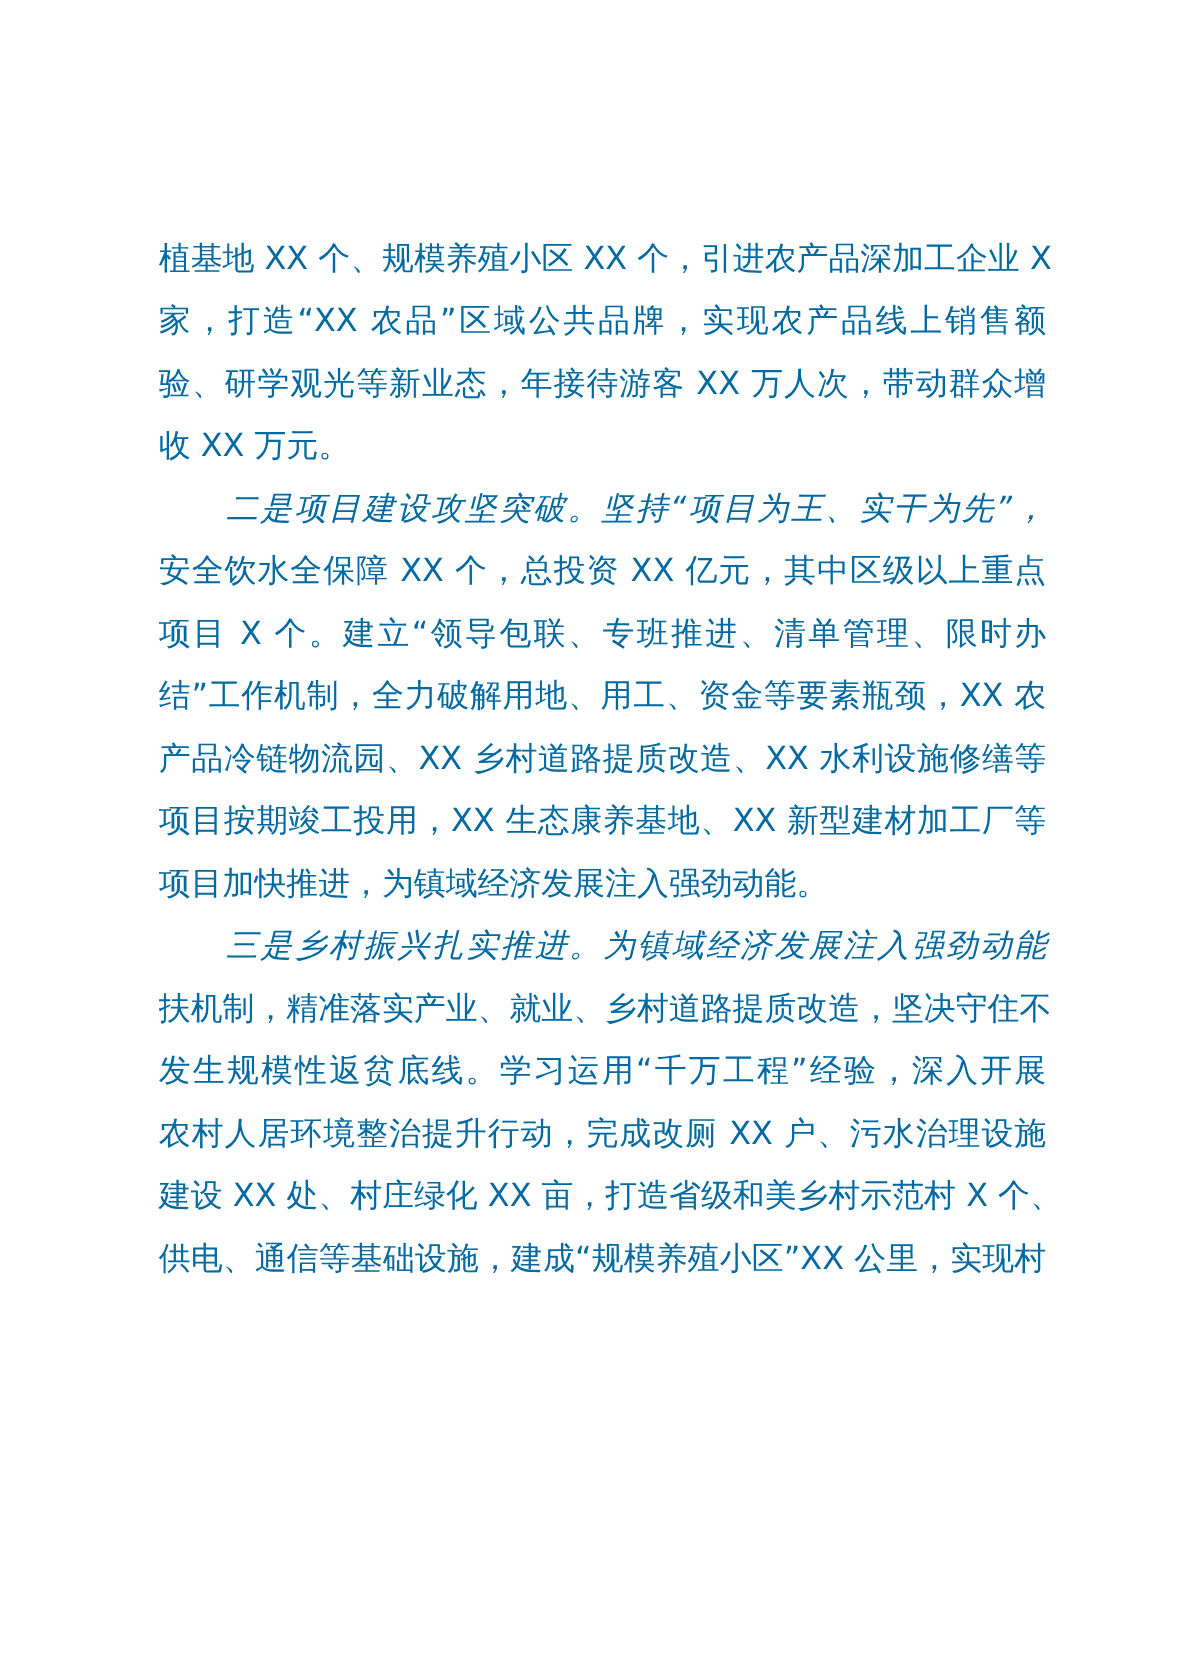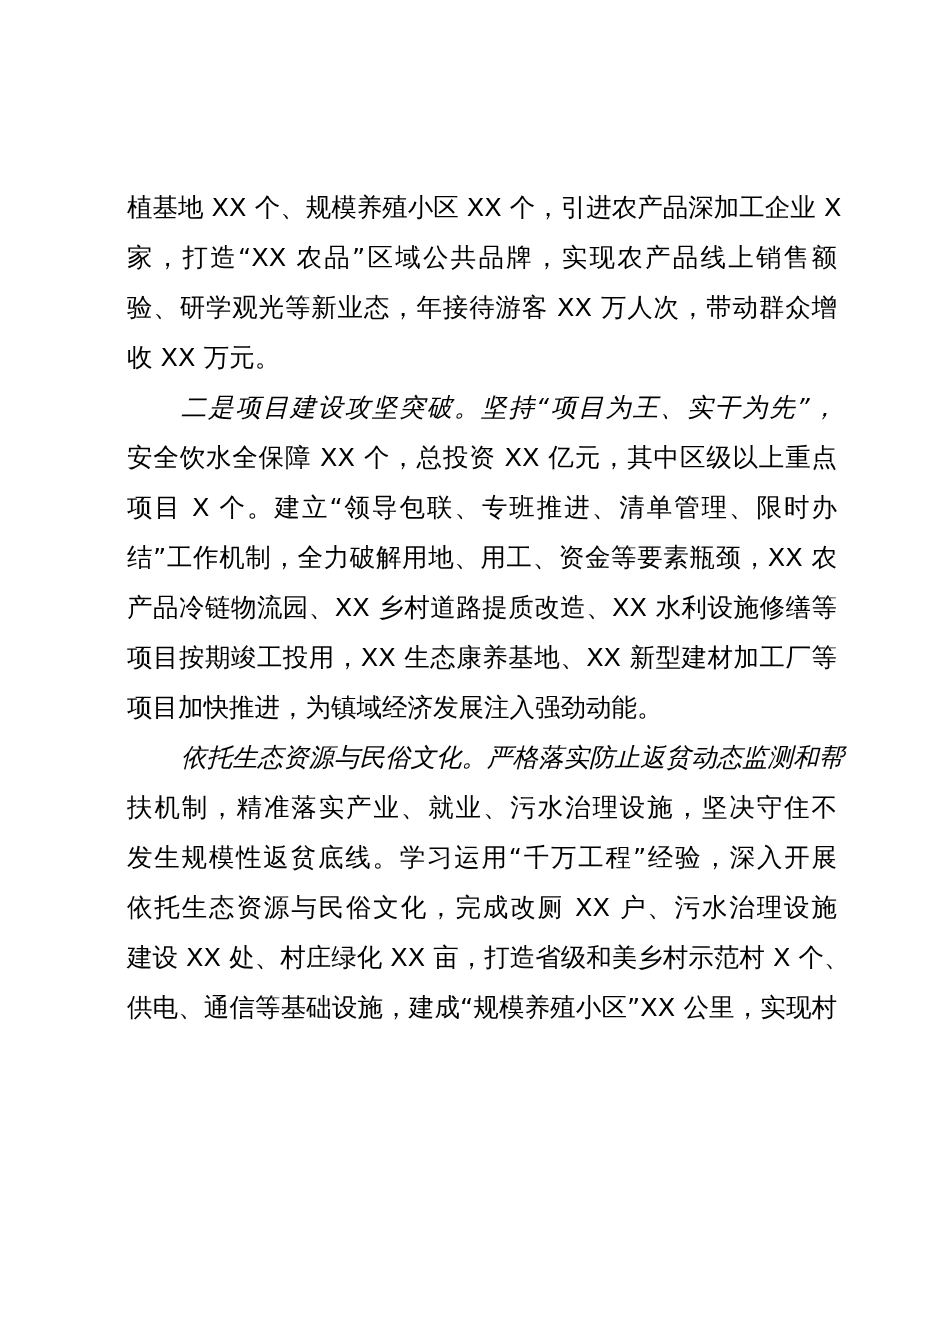--- a/index.html
+++ b/index.html
@@ -4,21 +4,21 @@
 <style>
   html, body { margin: 0; padding: 0; background: #ffffff; }
   body { width: 950px; height: 1344px; position: relative; overflow: hidden; }
   .page { position: absolute; left: 127px; top: 182px; width: 710px; }
   .line {
     display: block;
     height: 50px;
     line-height: 50px;
     font-family: "DejaVu Sans", sans-serif;
     font-size: 25.5px;
-    color: #000000;
+    color: #0369a1;
     white-space: nowrap;
     text-align: justify;
     text-align-last: justify;
   }
   .line.last { text-align-last: left; }
   .line.indent { padding-left: 54px; font-style: italic; }
 </style>
 </head>
 <body>
 
@@ -32,20 +32,20 @@
   <div>
     <span class="line indent">二是项目建设攻坚突破。坚持“项目为王、实干为先”，</span>
     <span class="line">安全饮水全保障 XX 个，总投资 XX 亿元，其中区级以上重点</span>
     <span class="line">项目 X 个。建立“领导包联、专班推进、清单管理、限时办</span>
     <span class="line">结”工作机制，全力破解用地、用工、资金等要素瓶颈，XX 农</span>
     <span class="line">产品冷链物流园、XX 乡村道路提质改造、XX 水利设施修缮等</span>
     <span class="line">项目按期竣工投用，XX 生态康养基地、XX 新型建材加工厂等</span>
     <span class="line last">项目加快推进，为镇域经济发展注入强劲动能。</span>
   </div>
   <div>
-    <span class="line indent">依托生态资源与民俗文化。严格落实防止返贫动态监测和帮</span>
-    <span class="line">扶机制，精准落实产业、就业、污水治理设施，坚决守住不</span>
+    <span class="line indent">三是乡村振兴扎实推进。为镇域经济发展注入强劲动能</span>
+    <span class="line">扶机制，精准落实产业、就业、乡村道路提质改造，坚决守住不</span>
     <span class="line">发生规模性返贫底线。学习运用“千万工程”经验，深入开展</span>
-    <span class="line">依托生态资源与民俗文化，完成改厕 XX 户、污水治理设施</span>
+    <span class="line">农村人居环境整治提升行动，完成改厕 XX 户、污水治理设施</span>
     <span class="line">建设 XX 处、村庄绿化 XX 亩，打造省级和美乡村示范村 X 个、</span>
     <span class="line">供电、通信等基础设施，建成“规模养殖小区”XX 公里，实现村</span>
   </div>
 </div>
 
 </body></html>

